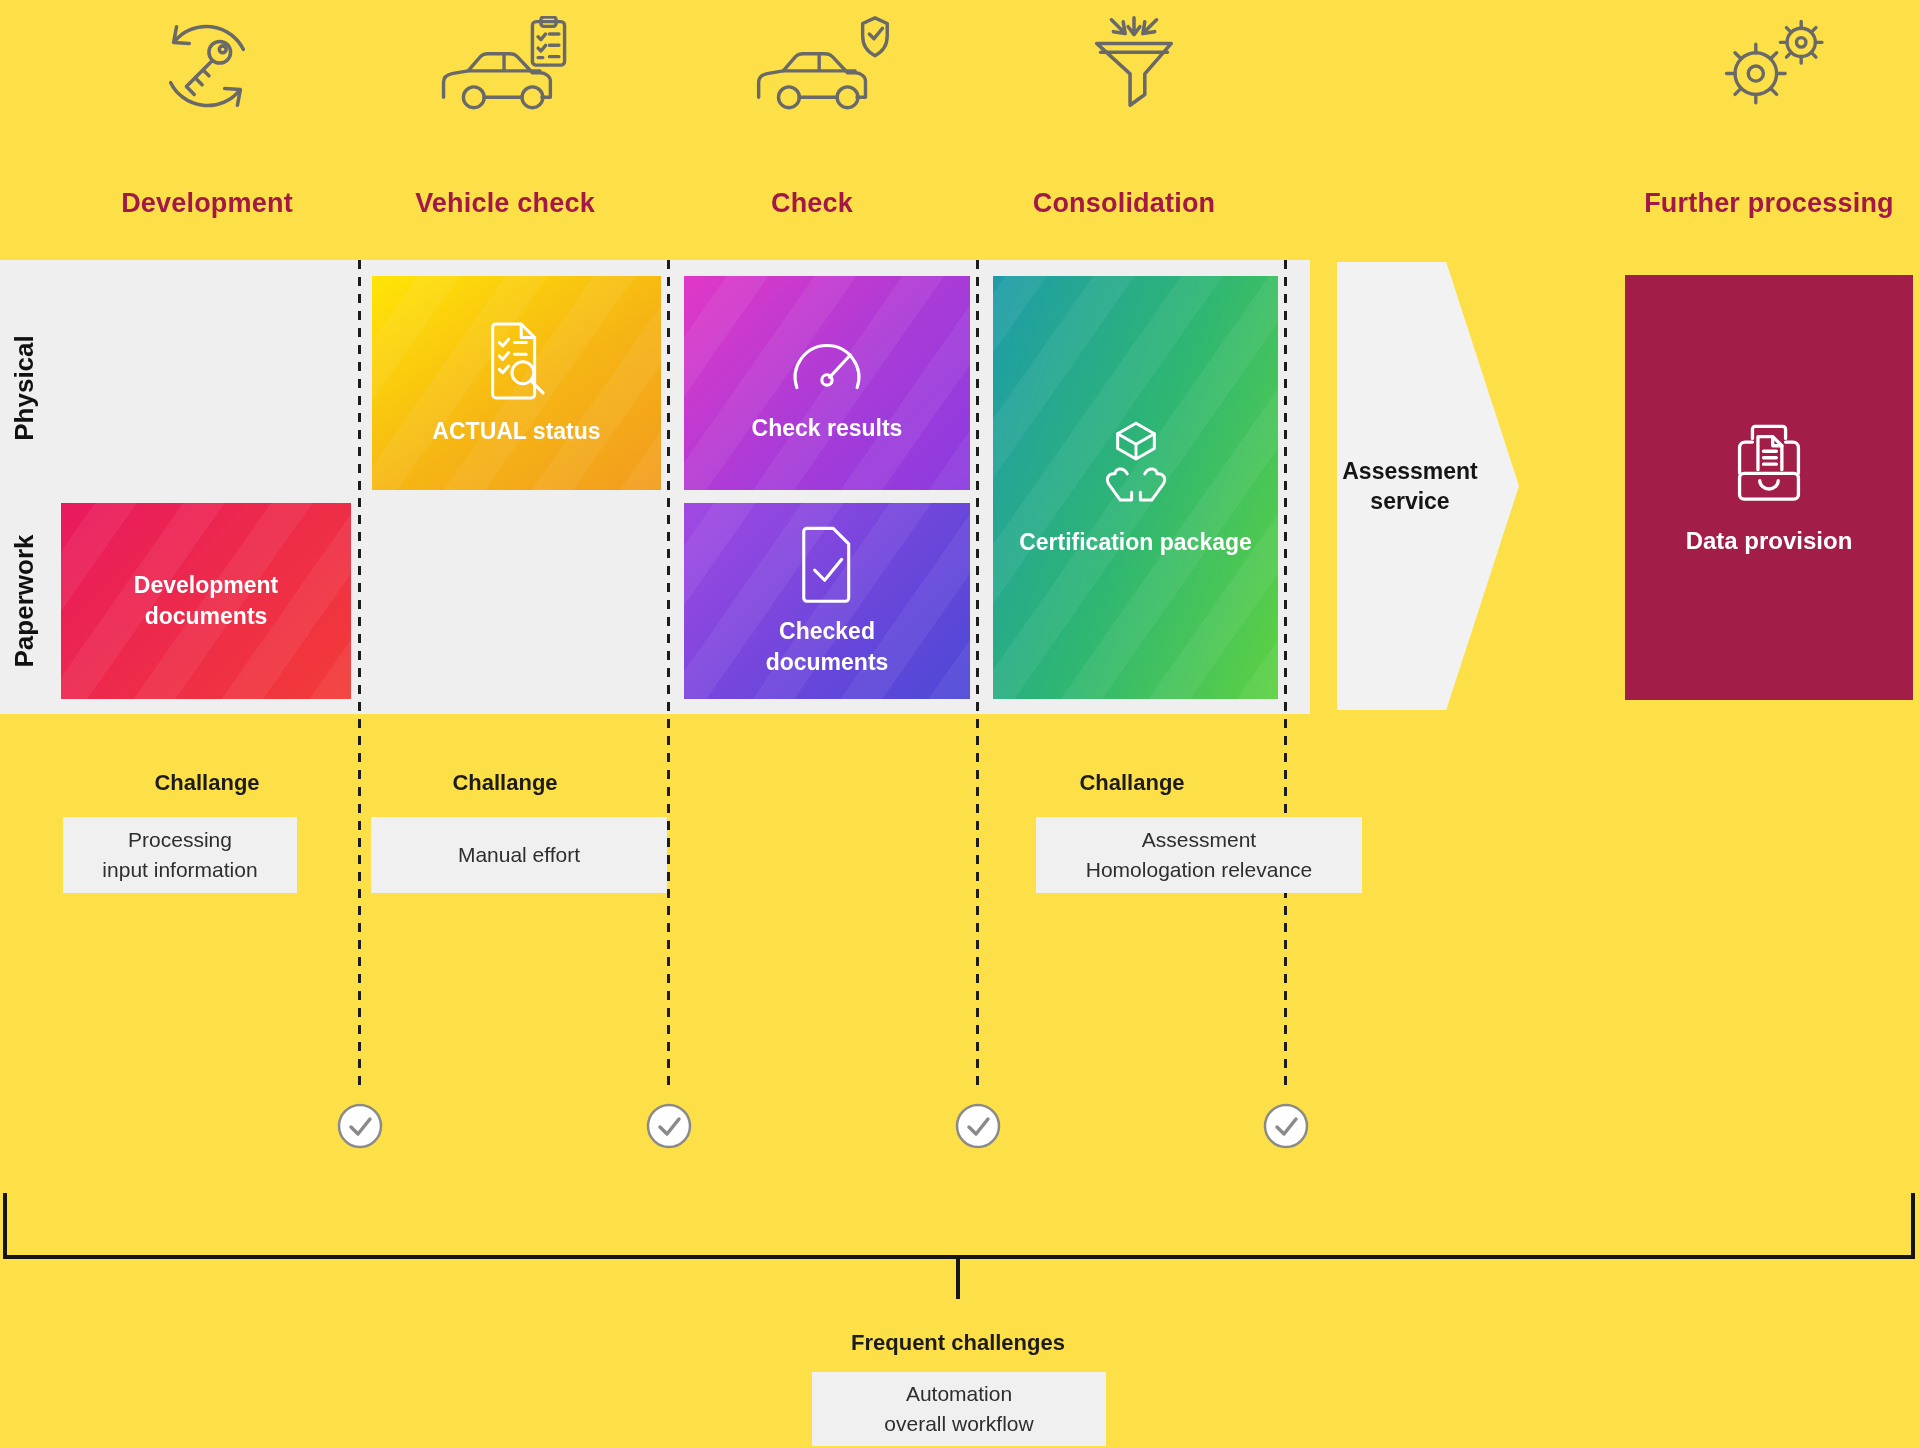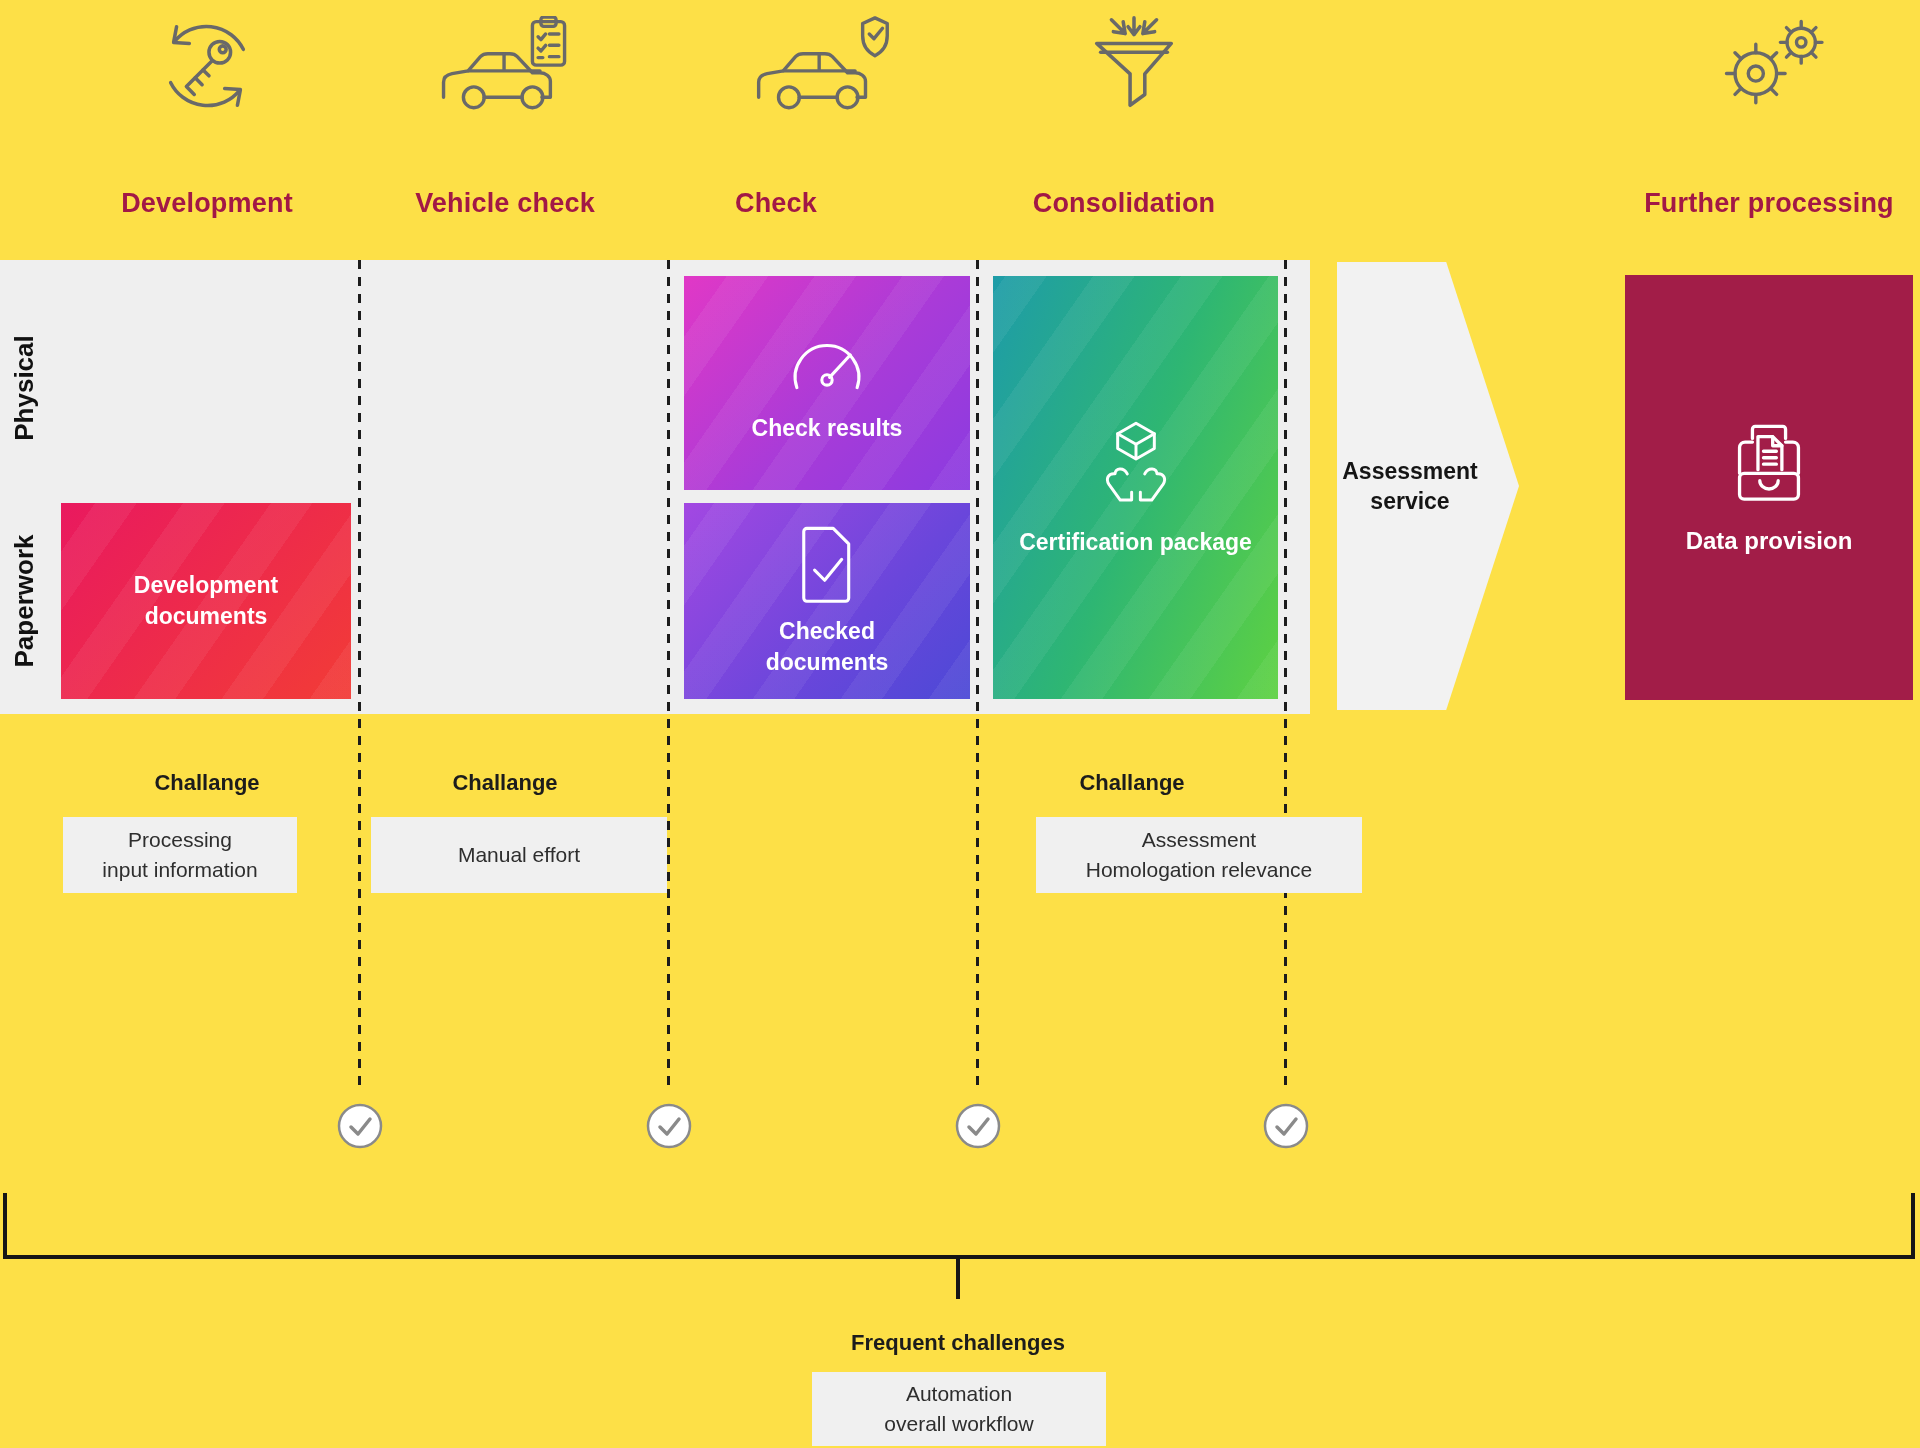--- a/index.html
+++ b/index.html
@@ -138,21 +138,21 @@
         <path d="M77 63h9M70.6 78.6l6.4 6.4M55 85v9M39.4 78.6l-6.4 6.4M33 63h-9M39.4 47.4l-6.4-6.4M55 41v-9M70.6 47.4l6.4-6.4"></path>
         <circle cx="103" cy="30" r="15"></circle>
         <circle cx="103" cy="30" r="5"></circle>
         <path d="M118 30h7M113.6 40.6l5 5M103 45v7M92.4 40.6l-5 5M88 30h-7M92.4 19.4l-5-5M103 15v-7M113.6 19.4l5-5"></path>
       </g>
     </svg>
   </div>
 
   <div class="stage-title" style="left:57px">Development</div>
   <div class="stage-title" style="left:355px">Vehicle check</div>
-  <div class="stage-title" style="left:626px">Check</div>
+  <div class="stage-title" style="left:662px">Check</div>
   <div class="stage-title" style="left:974px">Consolidation</div>
   <div class="stage-title" style="left:1619px">Further processing</div>
 
   <div class="band"></div>
 
   <div class="row-label" style="left:-53px;top:370px;width:160px;height:36px">Physical</div>
   <div class="row-label" style="left:-73px;top:583px;width:200px;height:36px">Paperwork</div>
 
   <div class="dash" style="left:358px"></div>
   <div class="dash" style="left:667px"></div>
@@ -160,20 +160,35 @@
   <div class="dash" style="left:1284px"></div>
 
 
   <div class="card g-dev" style="left:61px;top:503px;width:290px;height:196px">
     <div>
       <div>Development</div>
       <div>documents</div>
     </div>
   </div>
 
+  <div class="card g-vehicle" style="left:372px;top:276px;width:289px;height:214px">
+    <span>
+      <svg viewBox="0 0 90 100" width="76" height="84">
+        <g class="oline" style="stroke:#fff;stroke-width:3.6">
+          <path d="M20 6h30l16 16v68a4 4 0 0 1-4 4H20a4 4 0 0 1-4-4V10a4 4 0 0 1 4-4z"></path>
+          <path d="M50 6v16h16"></path>
+          <path d="M24 28l4 4 7-8M24 44l4 4 7-8M24 60l4 4 7-8"></path>
+          <path d="M42 28h14M42 42h14"></path>
+          <circle cx="52" cy="64" r="13"></circle>
+          <path d="M62 74l14 14"></path>
+        </g>
+      </svg>
+    </span>
+    <div>ACTUAL status</div>
+  </div>
 
   <div class="card g-check" style="left:684px;top:276px;width:286px;height:214px">
     <span>
       <svg viewBox="0 0 100 90" width="86" height="78">
         <g class="oline" style="stroke:#fff;stroke-width:3.6">
           <path d="M15 76A37 37 0 1 1 85 76"></path>
           <path d="M53 64L77 38"></path>
           <circle cx="50" cy="67" r="6"></circle>
         </g>
       </svg>

